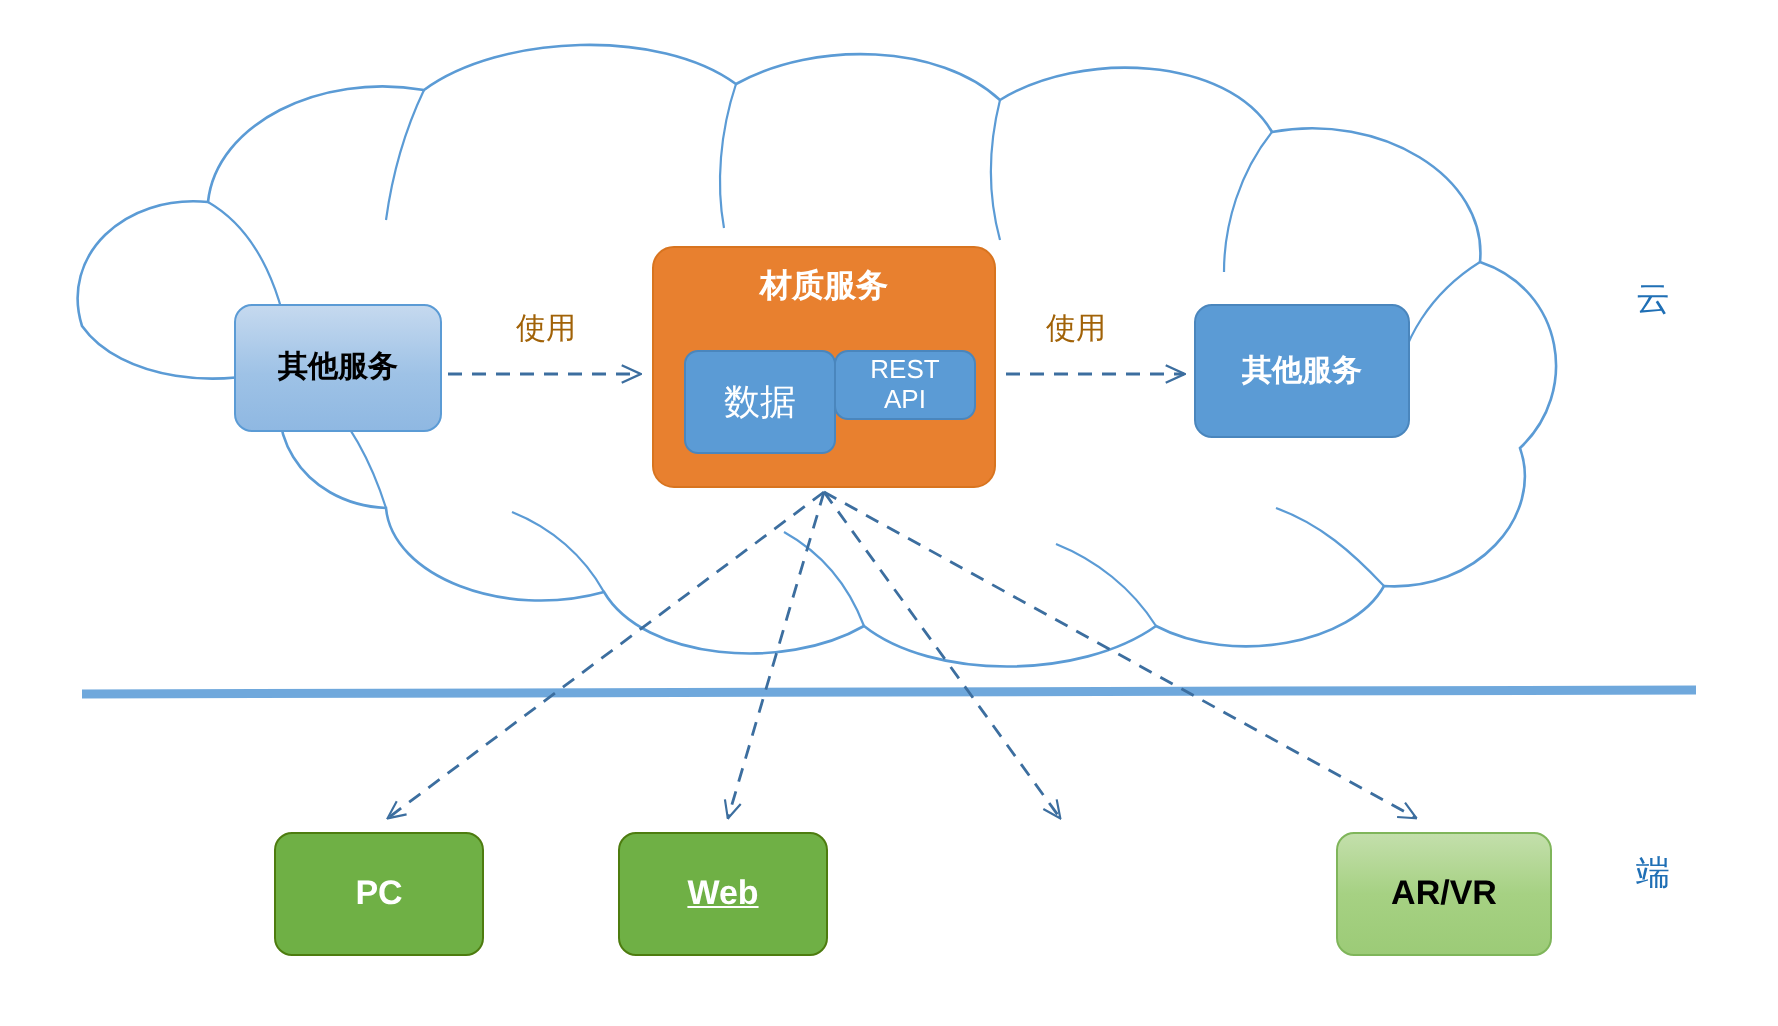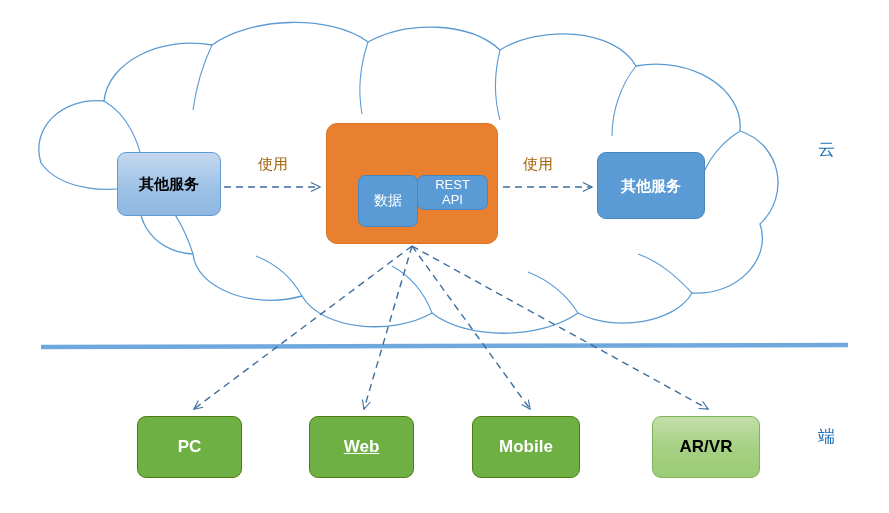--- a/index.html
+++ b/index.html
@@ -77,22 +77,22 @@
     align-items: center;
     justify-content: center;
     text-align: center;
     border-radius: 7px;
     background: #5b9bd5;
     border: 1px solid #4a86bd;
     color: #ffffff;
     line-height: 1.12;
   }
   .subbox-data {
-    left: 31px; top: 51px; width: 60px; height: 52px;
-    font-size: 14px;
+    left: 15px; top: 51px; width: 76px; height: 52px;
+    font-size: 18px;
   }
   .subbox-rest {
     left: 90px; top: 51px; width: 71px; height: 35px;
     font-size: 13px;
   }
 
   
   .client {
     top: 416px; height: 62px;
     border-radius: 9px;
@@ -101,20 +101,21 @@
   }
   .client-solid {
     background: #6fb045;
     border: 1px solid #4d7c0f;
     color: #ffffff;
   }
   .client-light {
     background: linear-gradient(180deg, #c3dfab 0%, #a6d183 50%, #9ccb77 100%);
     border: 1px solid #7fb55a;
     color: #000000;
+    margin-left: 16px;
   }
   .client-pc     { left: 137px; width: 105px; }
   .client-web    { left: 309px; width: 105px; text-decoration: underline; }
   .client-mobile { left: 472px; width: 108px; }
   .client-arvr   { left: 652px; width: 108px; }
 
   
   .edge-label {
     position: absolute;
     color: #a16207;
@@ -185,20 +186,21 @@
     <line x1="412" y1="246" x2="364" y2="409" stroke="#3C6E9F" stroke-width="1.4" stroke-dasharray="7 5" marker-end="url(#arrowOpen)"></line>
     <line x1="412" y1="246" x2="530" y2="409" stroke="#3C6E9F" stroke-width="1.4" stroke-dasharray="7 5" marker-end="url(#arrowOpen)"></line>
     <line x1="412" y1="246" x2="708" y2="409" stroke="#3C6E9F" stroke-width="1.4" stroke-dasharray="7 5" marker-end="url(#arrowOpen)"></line>
   </svg>
 
   <div class="node box-other-left">
     <span>其他服务</span>
   </div>
 
   <div class="node box-service">
+    <div class="service-title">材质服务</div>
     <div class="subbox subbox-data">
       <span>数据</span>
     </div>
     <div class="subbox subbox-rest">
       <span style="white-space:pre-line;">REST
 API</span>
     </div>
   </div>
 
   <div class="node box-other-right">
@@ -207,23 +209,20 @@
 
   <div class="edge-label label-use-left">使用</div>
   <div class="edge-label label-use-right">使用</div>
 
   <div class="node client client-solid client-pc">
     <span>PC</span>
   </div>
   <div class="node client client-solid client-web">
     <span>Web</span>
   </div>
-  <div class="node client client-solid client-mobile">
-    <span>Mobile</span>
-  </div>
   <div class="node client client-light client-arvr">
     <span>AR/VR</span>
   </div>
 
   <div class="tier-label tier-cloud">云</div>
   <div class="tier-label tier-client">端</div>
 
 </div>
 
 </body></html>

